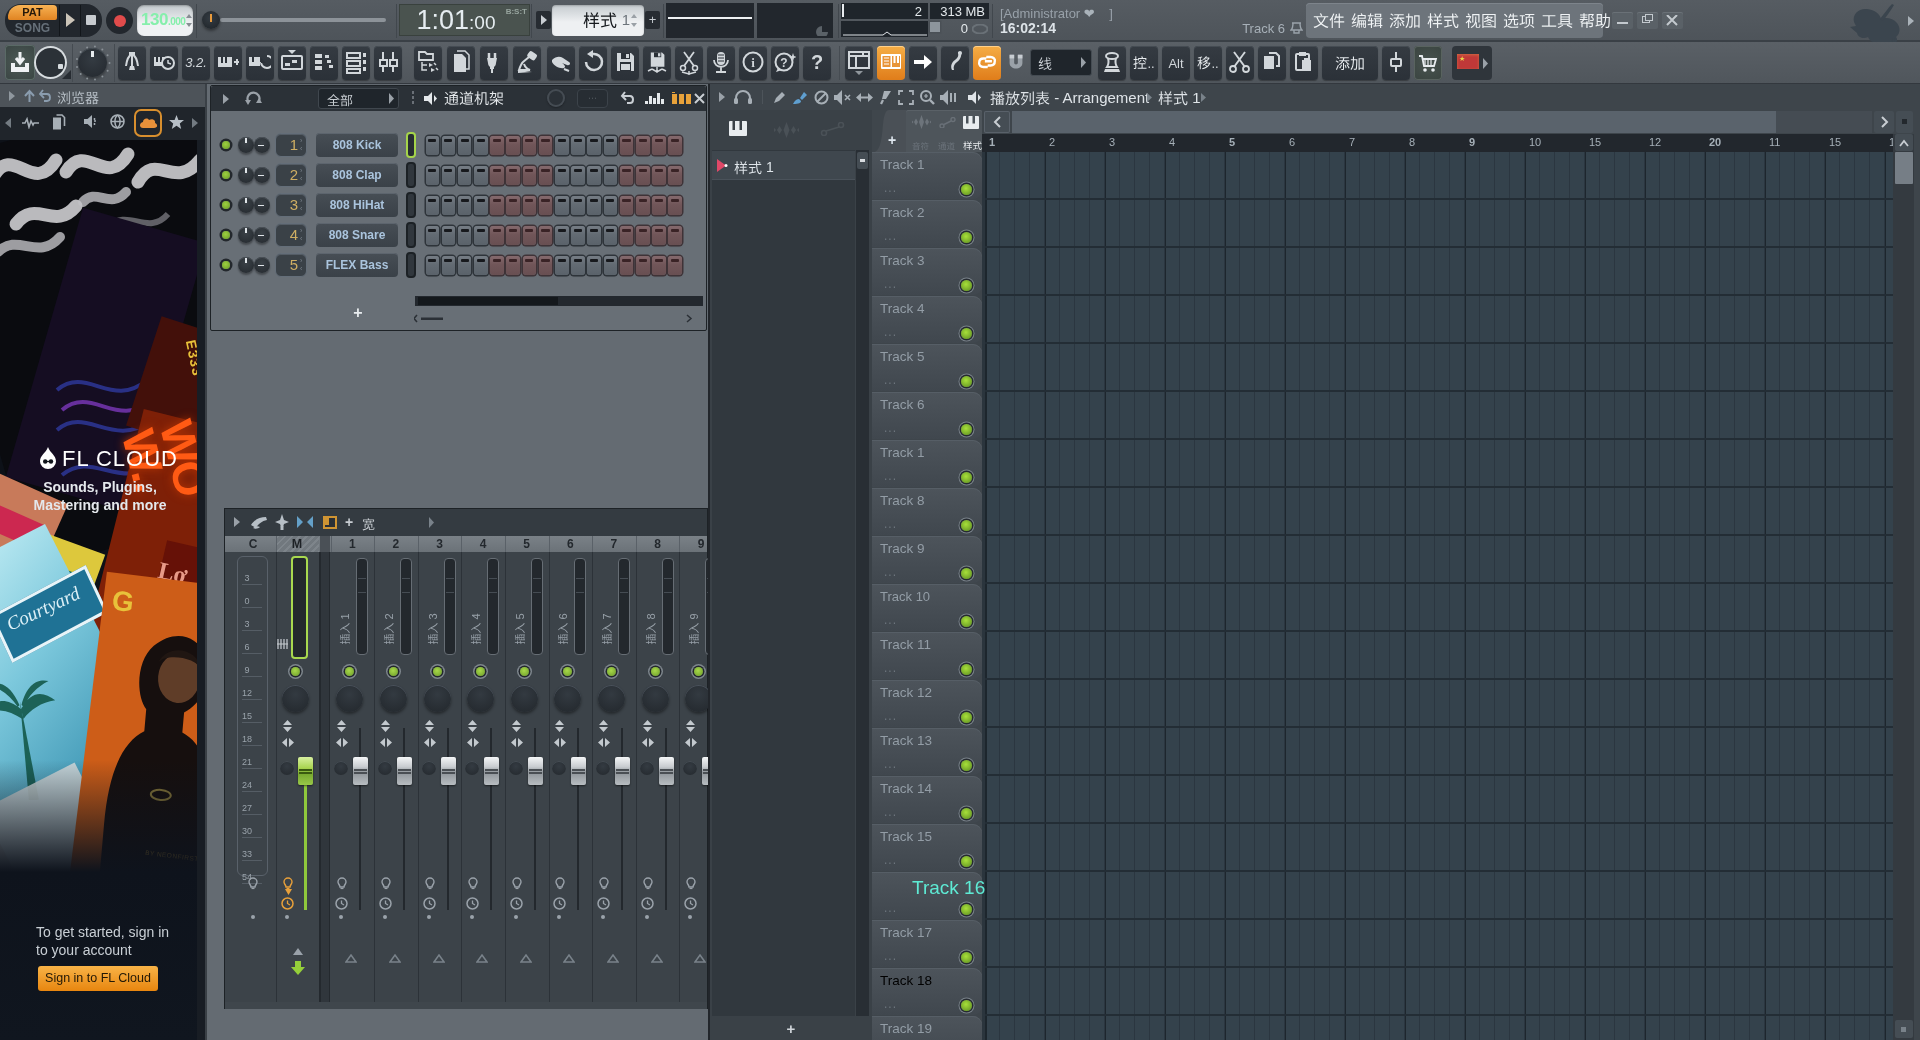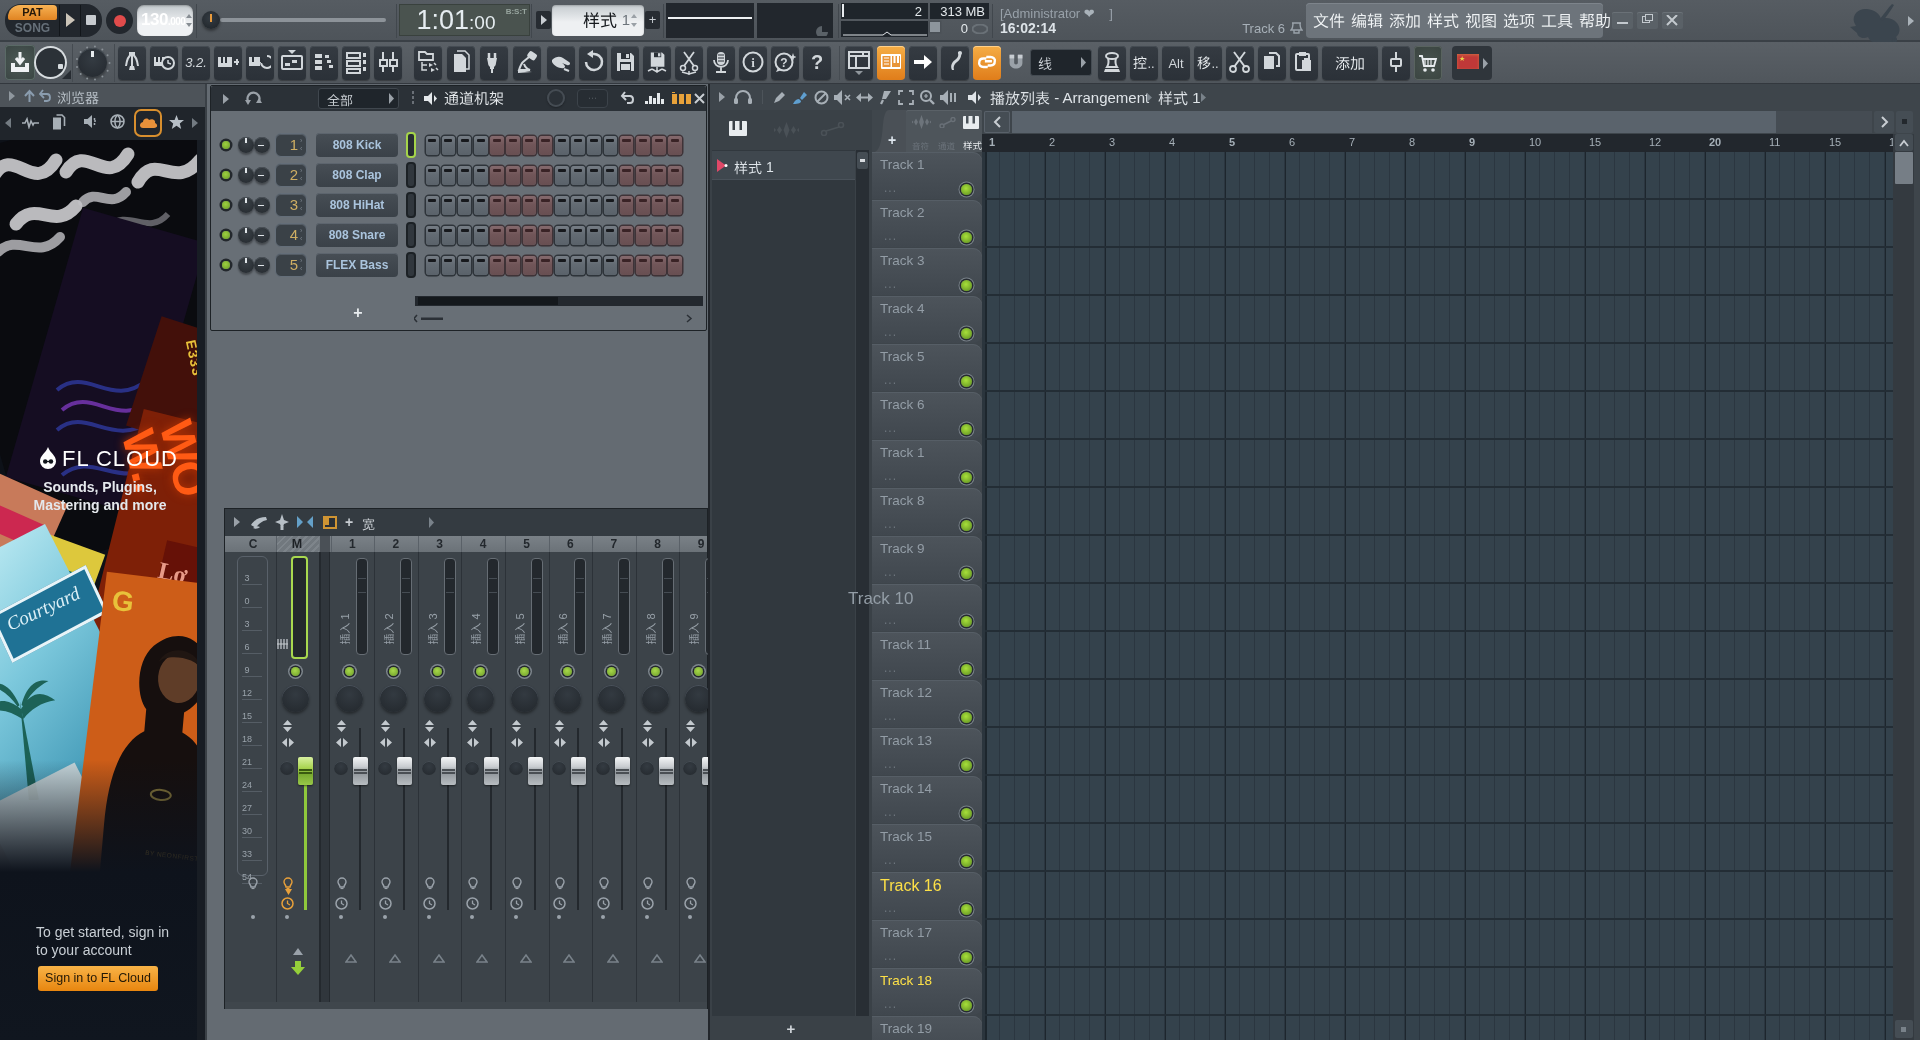--- a/index.html
+++ b/index.html
@@ -16,21 +16,21 @@
 <div class="a" style="left:8px;top:20px;width:49px;height:16px;color:#667079;font-size:12px;font-weight:bold;text-align:center;line-height:16px">SONG</div>
 <div class="a" style="left:59px;top:5px;width:1px;height:31px;background:#12161a"></div>
 <div class="a" style="left:80px;top:5px;width:1px;height:31px;background:#12161a"></div>
 <svg class="a" style="left:64px;top:13px" width="12" height="14">
     <path d="M2 0 L11 7 L2 14 Z" fill="#ccc5b9"></path>
   </svg>
 <div class="a" style="left:86px;top:15px;width:10px;height:10px;background:#c7cbcf;border-radius:1px"></div>
 <div class="a" style="left:106px;top:7px;width:27px;height:27px;background:#22272d;border-radius:50%"></div>
 <div class="a" style="left:114px;top:15px;width:12px;height:12px;background:#e04b4b;border-radius:50%"></div>
 <div class="a" style="left:137px;top:5px;width:56px;height:31px;border-radius:7px;background:linear-gradient(#c2c8cc,#f0f2f4 60%);box-shadow:inset 0 1px 2px rgba(0,0,0,.25)"></div>
-<div class="a" style="left:141px;top:8px;width:42px;height:24px;color:#ffffff;font-size:17px;font-weight:bold;text-align:right;line-height:24px;letter-spacing:-.5px">130<span style="font-size:10px;font-weight:bold">.000</span></div>
+<div class="a" style="left:141px;top:8px;width:42px;height:24px;color:#86efac;font-size:17px;font-weight:bold;text-align:right;line-height:24px;letter-spacing:-.5px">130<span style="font-size:10px;font-weight:bold">.000</span></div>
 <svg class="a" style="left:185px;top:12px" width="8" height="17">
     <path d="M1 6 L4 2 L7 6 Z" fill="#878d93"></path>
     <path d="M1 11 L4 15 L7 11 Z" fill="#878d93"></path>
   </svg>
 <div class="a" style="left:196px;top:4px;width:1px;height:34px;background:#41474d"></div>
 <div class="a" style="left:220px;top:18px;width:166px;height:4px;background:#8d9399;border-radius:2px"></div>
 <div class="a" style="left:202px;top:11px;width:18px;height:18px;background:radial-gradient(circle at 45% 40%,#343b42,#1d2227);border-radius:50%;box-shadow:0 2px 3px rgba(0,0,0,.4)"></div>
 <div class="a" style="left:210px;top:14px;width:2px;height:8px;background:#e89a3c"></div>
 <div class="a" style="left:396px;top:4px;width:1px;height:34px;background:#41474d"></div>
 <div class="a" style="left:399px;top:4px;width:131px;height:32px;background:#4a534f;border:1px solid #39413d"></div>
@@ -1509,21 +1509,21 @@
 <div class="a" style="left:961px;top:472px;width:11px;height:11px;border-radius:50%;background:radial-gradient(circle at 45% 40%,#a8e03a,#5a8a20);box-shadow:0 0 0 1.5px #262b30,0 0 0 2.5px #79828a"></div>
 <div class="a" style="left:872px;top:488px;width:110px;height:47px;background:linear-gradient(#4d545b,#40474e);border-radius:0 9px 9px 0;box-shadow:inset 0 1px 0 #565e66"></div>
 <div class="a" style="left:880px;top:493px;font-size:13.5px;color:#939da6">Track 8</div>
 <div class="a" style="left:884px;top:517px;color:#6e767e;font-size:12px;letter-spacing:1px">...</div>
 <div class="a" style="left:961px;top:520px;width:11px;height:11px;border-radius:50%;background:radial-gradient(circle at 45% 40%,#a8e03a,#5a8a20);box-shadow:0 0 0 1.5px #262b30,0 0 0 2.5px #79828a"></div>
 <div class="a" style="left:872px;top:536px;width:110px;height:47px;background:linear-gradient(#4d545b,#40474e);border-radius:0 9px 9px 0;box-shadow:inset 0 1px 0 #565e66"></div>
 <div class="a" style="left:880px;top:541px;font-size:13.5px;color:#939da6">Track 9</div>
 <div class="a" style="left:884px;top:565px;color:#6e767e;font-size:12px;letter-spacing:1px">...</div>
 <div class="a" style="left:961px;top:568px;width:11px;height:11px;border-radius:50%;background:radial-gradient(circle at 45% 40%,#a8e03a,#5a8a20);box-shadow:0 0 0 1.5px #262b30,0 0 0 2.5px #79828a"></div>
 <div class="a" style="left:872px;top:584px;width:110px;height:47px;background:linear-gradient(#4d545b,#40474e);border-radius:0 9px 9px 0;box-shadow:inset 0 1px 0 #565e66"></div>
-<div class="a" style="left:848px;top:589px;font-size:17px;color:#939da6">Track 10</div>
+<div class="a" style="left:880px;top:589px;font-size:13px;color:#939da6">Track 10</div>
 <div class="a" style="left:884px;top:613px;color:#6e767e;font-size:12px;letter-spacing:1px">...</div>
 <div class="a" style="left:961px;top:616px;width:11px;height:11px;border-radius:50%;background:radial-gradient(circle at 45% 40%,#a8e03a,#5a8a20);box-shadow:0 0 0 1.5px #262b30,0 0 0 2.5px #79828a"></div>
 <div class="a" style="left:872px;top:632px;width:110px;height:47px;background:linear-gradient(#4d545b,#40474e);border-radius:0 9px 9px 0;box-shadow:inset 0 1px 0 #565e66"></div>
 <div class="a" style="left:880px;top:637px;font-size:13.5px;color:#939da6">Track 11</div>
 <div class="a" style="left:884px;top:661px;color:#6e767e;font-size:12px;letter-spacing:1px">...</div>
 <div class="a" style="left:961px;top:664px;width:11px;height:11px;border-radius:50%;background:radial-gradient(circle at 45% 40%,#a8e03a,#5a8a20);box-shadow:0 0 0 1.5px #262b30,0 0 0 2.5px #79828a"></div>
 <div class="a" style="left:872px;top:680px;width:110px;height:47px;background:linear-gradient(#4d545b,#40474e);border-radius:0 9px 9px 0;box-shadow:inset 0 1px 0 #565e66"></div>
 <div class="a" style="left:880px;top:685px;font-size:13.5px;color:#939da6">Track 12</div>
 <div class="a" style="left:884px;top:709px;color:#6e767e;font-size:12px;letter-spacing:1px">...</div>
 <div class="a" style="left:961px;top:712px;width:11px;height:11px;border-radius:50%;background:radial-gradient(circle at 45% 40%,#a8e03a,#5a8a20);box-shadow:0 0 0 1.5px #262b30,0 0 0 2.5px #79828a"></div>
@@ -1533,29 +1533,29 @@
 <div class="a" style="left:961px;top:760px;width:11px;height:11px;border-radius:50%;background:radial-gradient(circle at 45% 40%,#a8e03a,#5a8a20);box-shadow:0 0 0 1.5px #262b30,0 0 0 2.5px #79828a"></div>
 <div class="a" style="left:872px;top:776px;width:110px;height:47px;background:linear-gradient(#4d545b,#40474e);border-radius:0 9px 9px 0;box-shadow:inset 0 1px 0 #565e66"></div>
 <div class="a" style="left:880px;top:781px;font-size:13.5px;color:#939da6">Track 14</div>
 <div class="a" style="left:884px;top:805px;color:#6e767e;font-size:12px;letter-spacing:1px">...</div>
 <div class="a" style="left:961px;top:808px;width:11px;height:11px;border-radius:50%;background:radial-gradient(circle at 45% 40%,#a8e03a,#5a8a20);box-shadow:0 0 0 1.5px #262b30,0 0 0 2.5px #79828a"></div>
 <div class="a" style="left:872px;top:824px;width:110px;height:47px;background:linear-gradient(#4d545b,#40474e);border-radius:0 9px 9px 0;box-shadow:inset 0 1px 0 #565e66"></div>
 <div class="a" style="left:880px;top:829px;font-size:13.5px;color:#939da6">Track 15</div>
 <div class="a" style="left:884px;top:853px;color:#6e767e;font-size:12px;letter-spacing:1px">...</div>
 <div class="a" style="left:961px;top:856px;width:11px;height:11px;border-radius:50%;background:radial-gradient(circle at 45% 40%,#a8e03a,#5a8a20);box-shadow:0 0 0 1.5px #262b30,0 0 0 2.5px #79828a"></div>
 <div class="a" style="left:872px;top:872px;width:110px;height:47px;background:linear-gradient(#4d545b,#40474e);border-radius:0 9px 9px 0;box-shadow:inset 0 1px 0 #565e66"></div>
-<div class="a" style="left:880px;top:877px;font-size:16px;color:#fde047">Track 16</div>
+<div class="a" style="left:912px;top:877px;font-size:19px;color:#5eead4">Track 16</div>
 <div class="a" style="left:884px;top:901px;color:#6e767e;font-size:12px;letter-spacing:1px">...</div>
 <div class="a" style="left:961px;top:904px;width:11px;height:11px;border-radius:50%;background:radial-gradient(circle at 45% 40%,#a8e03a,#5a8a20);box-shadow:0 0 0 1.5px #262b30,0 0 0 2.5px #79828a"></div>
 <div class="a" style="left:872px;top:920px;width:110px;height:47px;background:linear-gradient(#4d545b,#40474e);border-radius:0 9px 9px 0;box-shadow:inset 0 1px 0 #565e66"></div>
 <div class="a" style="left:880px;top:925px;font-size:13.5px;color:#939da6">Track 17</div>
 <div class="a" style="left:884px;top:949px;color:#6e767e;font-size:12px;letter-spacing:1px">...</div>
 <div class="a" style="left:961px;top:952px;width:11px;height:11px;border-radius:50%;background:radial-gradient(circle at 45% 40%,#a8e03a,#5a8a20);box-shadow:0 0 0 1.5px #262b30,0 0 0 2.5px #79828a"></div>
 <div class="a" style="left:872px;top:968px;width:110px;height:47px;background:linear-gradient(#4d545b,#40474e);border-radius:0 9px 9px 0;box-shadow:inset 0 1px 0 #565e66"></div>
-<div class="a" style="left:880px;top:973px;font-size:13.5px;color:#fde047">Track 18</div>
+<div class="a" style="left:880px;top:973px;font-size:13.5px;color:#000000">Track 18</div>
 <div class="a" style="left:884px;top:997px;color:#6e767e;font-size:12px;letter-spacing:1px">...</div>
 <div class="a" style="left:961px;top:1000px;width:11px;height:11px;border-radius:50%;background:radial-gradient(circle at 45% 40%,#a8e03a,#5a8a20);box-shadow:0 0 0 1.5px #262b30,0 0 0 2.5px #79828a"></div>
 <div class="a" style="left:872px;top:1016px;width:110px;height:47px;background:linear-gradient(#4d545b,#40474e);border-radius:0 9px 9px 0;box-shadow:inset 0 1px 0 #565e66"></div>
 <div class="a" style="left:880px;top:1021px;font-size:13.5px;color:#939da6">Track 19</div>
 <div class="a" style="left:1893px;top:134px;width:21px;height:906px;background:#343a40"></div>
 <div class="a" style="left:1914px;top:110px;width:6px;height:930px;background:#3e454b"></div>
 <div class="a" style="left:1895px;top:134px;width:18px;height:17px;background:#454d54;border-radius:2px"></div>
 <svg class="a" style="left:1899px;top:139px" width="10" height="8">
     <path d="M1 7 L5 2 L9 7" stroke="#c8cdd2" stroke-width="1.8" fill="none"></path>
   </svg>

